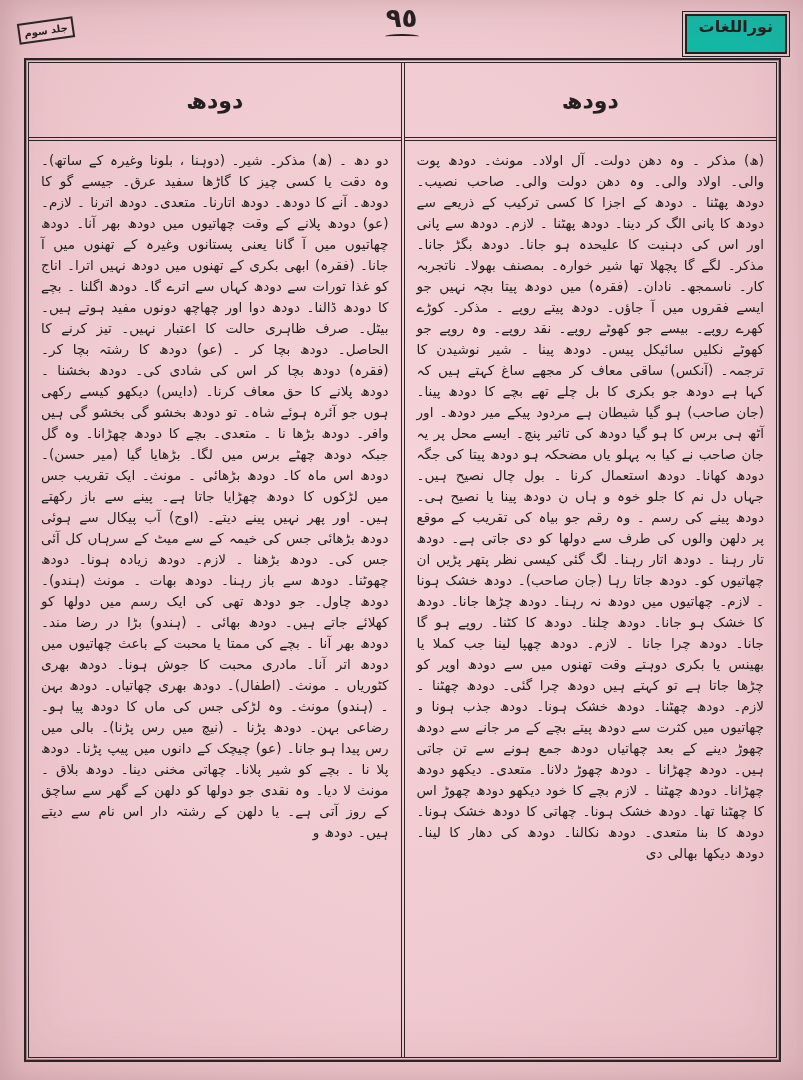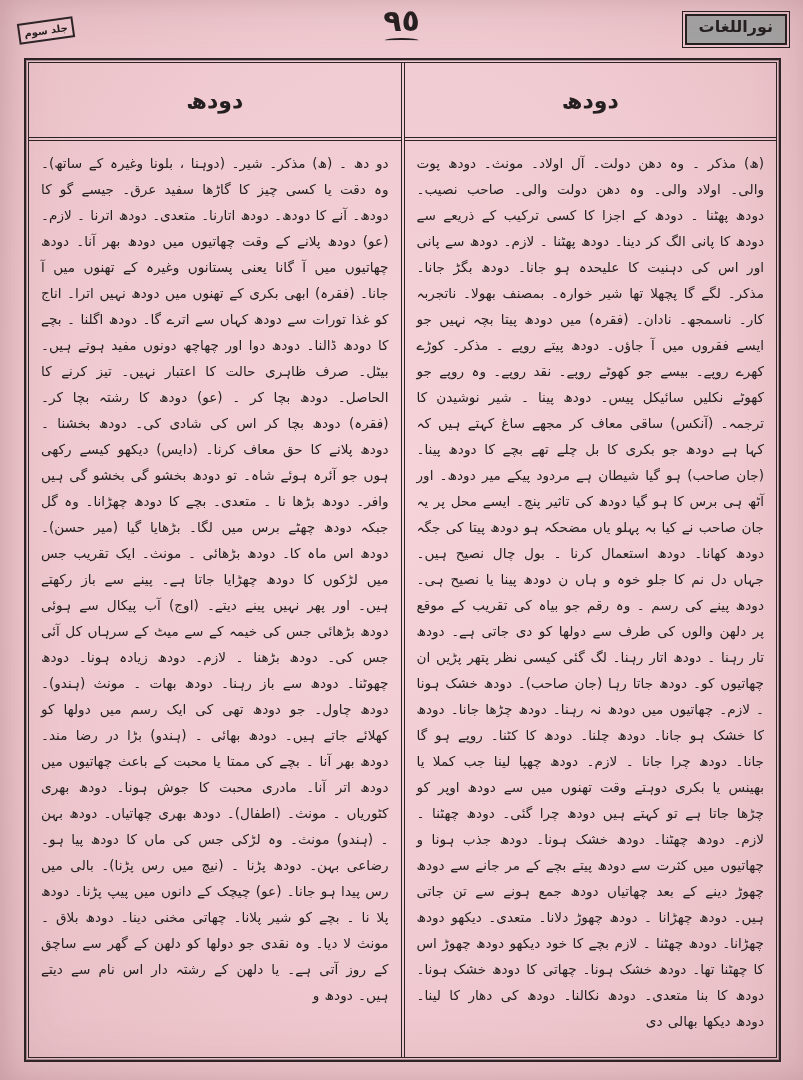--- a/index.html
+++ b/index.html
@@ -17,43 +17,43 @@
   .page {
     position: absolute;
     inset: 0;
   }
   
   .page-number {
     position: absolute;
     top: 4px;
     left: 50%;
     transform: translateX(-50%);
-    font-size: 30px;
+    font-size: 26px;
     font-weight: bold;
     color: #241f20;
     text-align: center;
     line-height: 1.1;
   }
   .page-number .flourish {
     display: block;
     width: 34px;
     height: 3px;
     margin: 1px auto 0;
     border-top: 2px solid #241f20;
     border-radius: 50%;
   }
   .book-badge {
     position: absolute;
     top: 14px;
     right: 16px;
     border: 2px solid #241f20;
     outline: 1px solid #241f20;
     outline-offset: 2px;
-    background: #a3a3a3;
-    padding: 1px 12px 7px;
+    background: #14b8a6;
+    padding: 1px 12px 16px;
     font-size: 16px;
     font-weight: bold;
     color: #241f20;
     direction: rtl;
   }
   .volume-badge {
     position: absolute;
     top: 20px;
     left: 18px;
     border: 2px solid #2b2326;
@@ -102,21 +102,21 @@
     border-bottom: 4px double #2b2326;
     direction: rtl;
   }
   .head-right { grid-column: 3; grid-row: 1; }
   .head-left  { grid-column: 1; grid-row: 1; }
   .column-text {
     direction: rtl;
     unicode-bidi: embed;
     text-align: justify;
     font-size: 13.6px;
-    line-height: 26px;
+    line-height: 21px;
     color: #241f20;
     padding: 9px 12px 6px;
     overflow: hidden;
     word-spacing: 1px;
   }
   .body-right { grid-column: 3; grid-row: 2; }
   .body-left  { grid-column: 1; grid-row: 2; padding-left: 12px; }
   
   .vignette {
     position: absolute;

